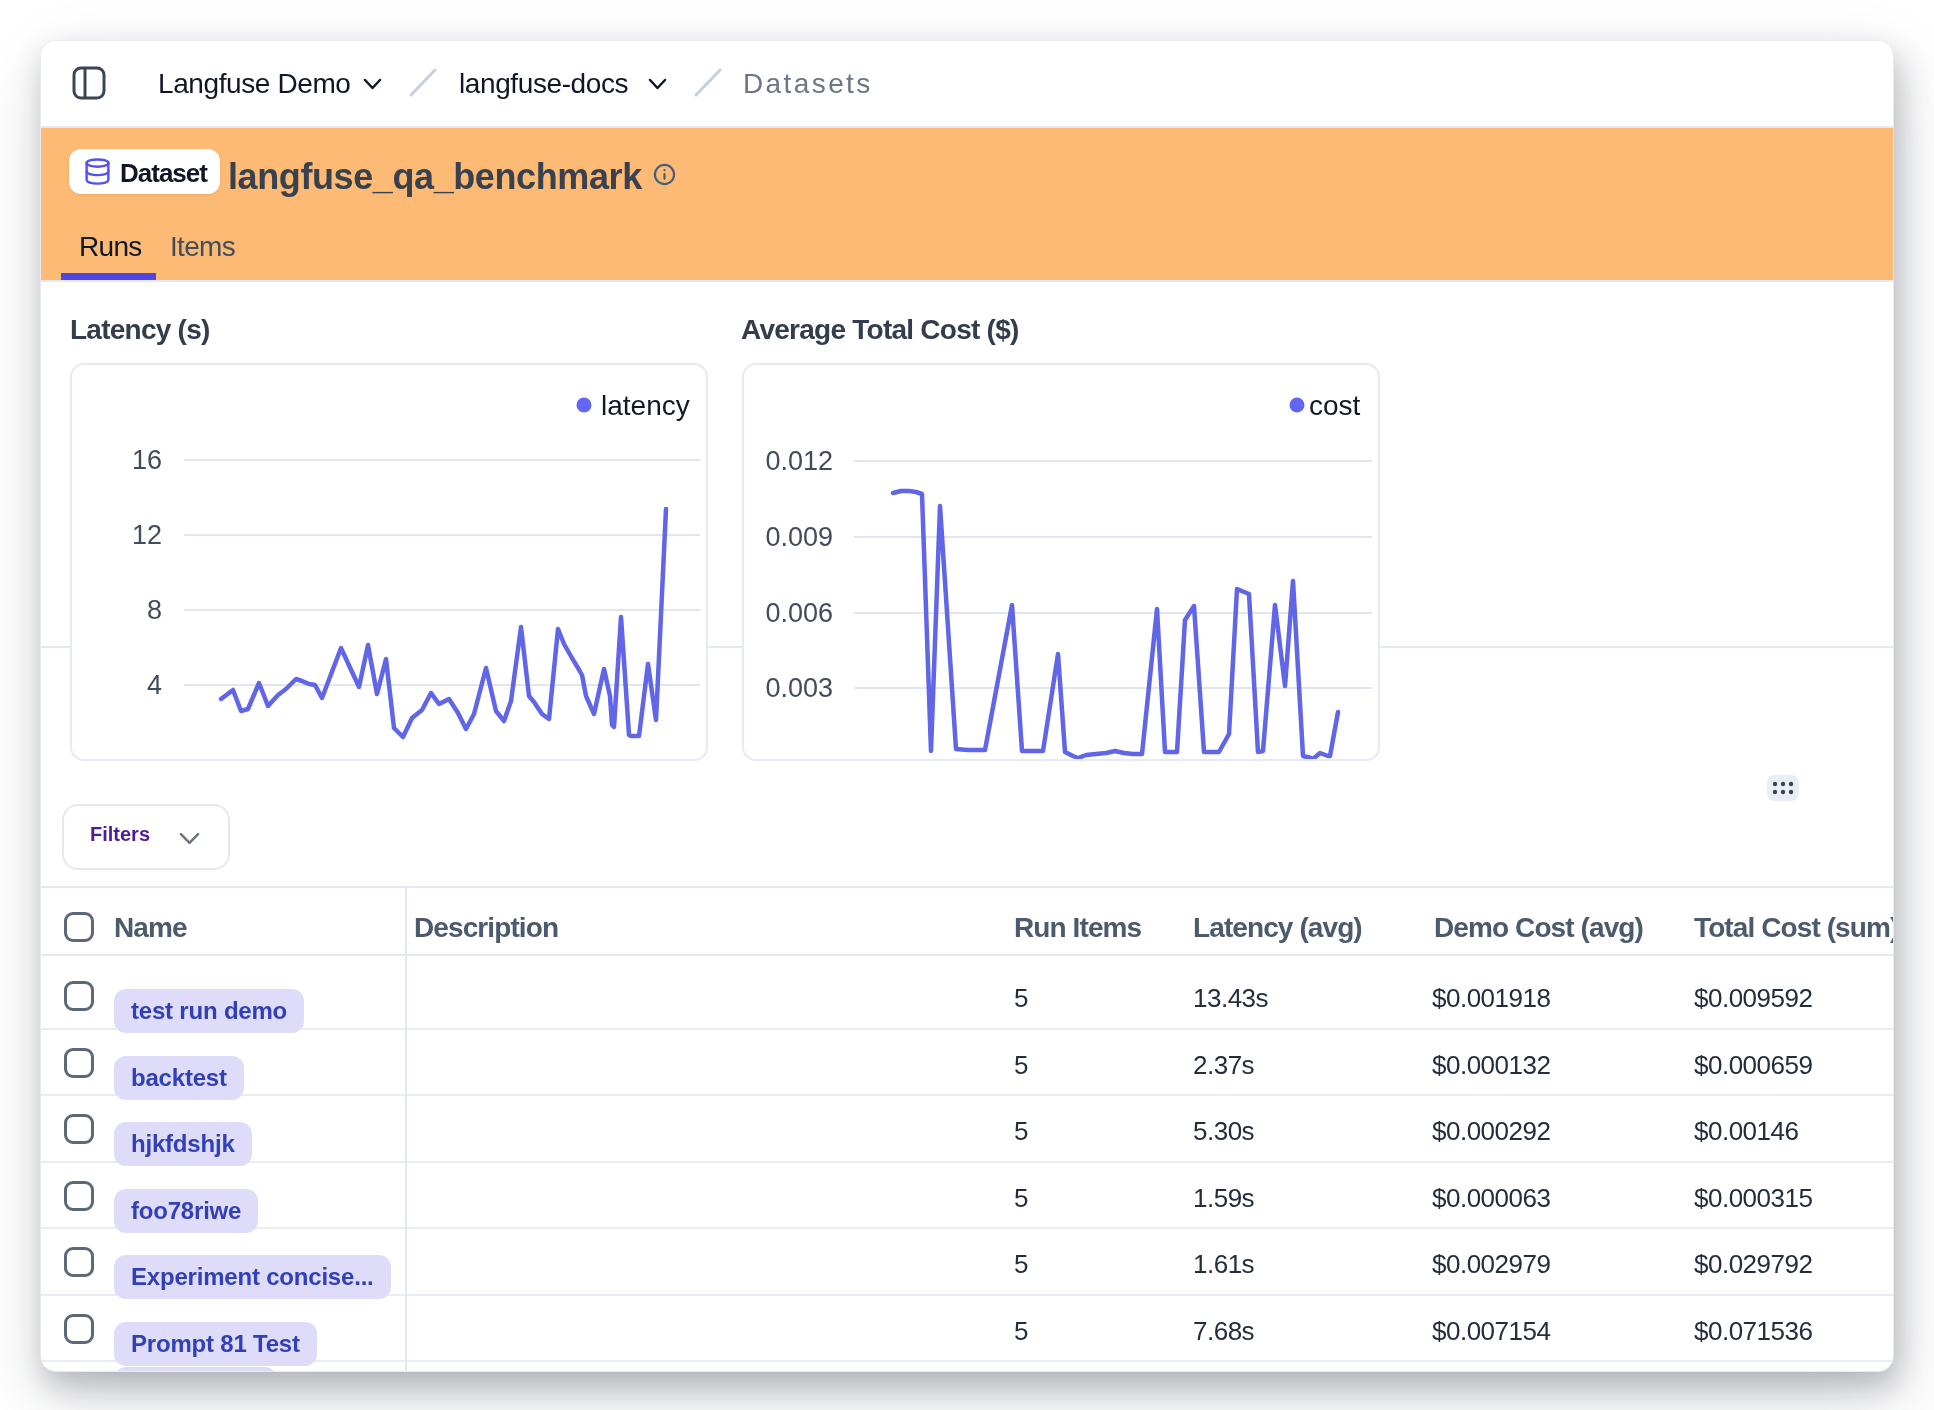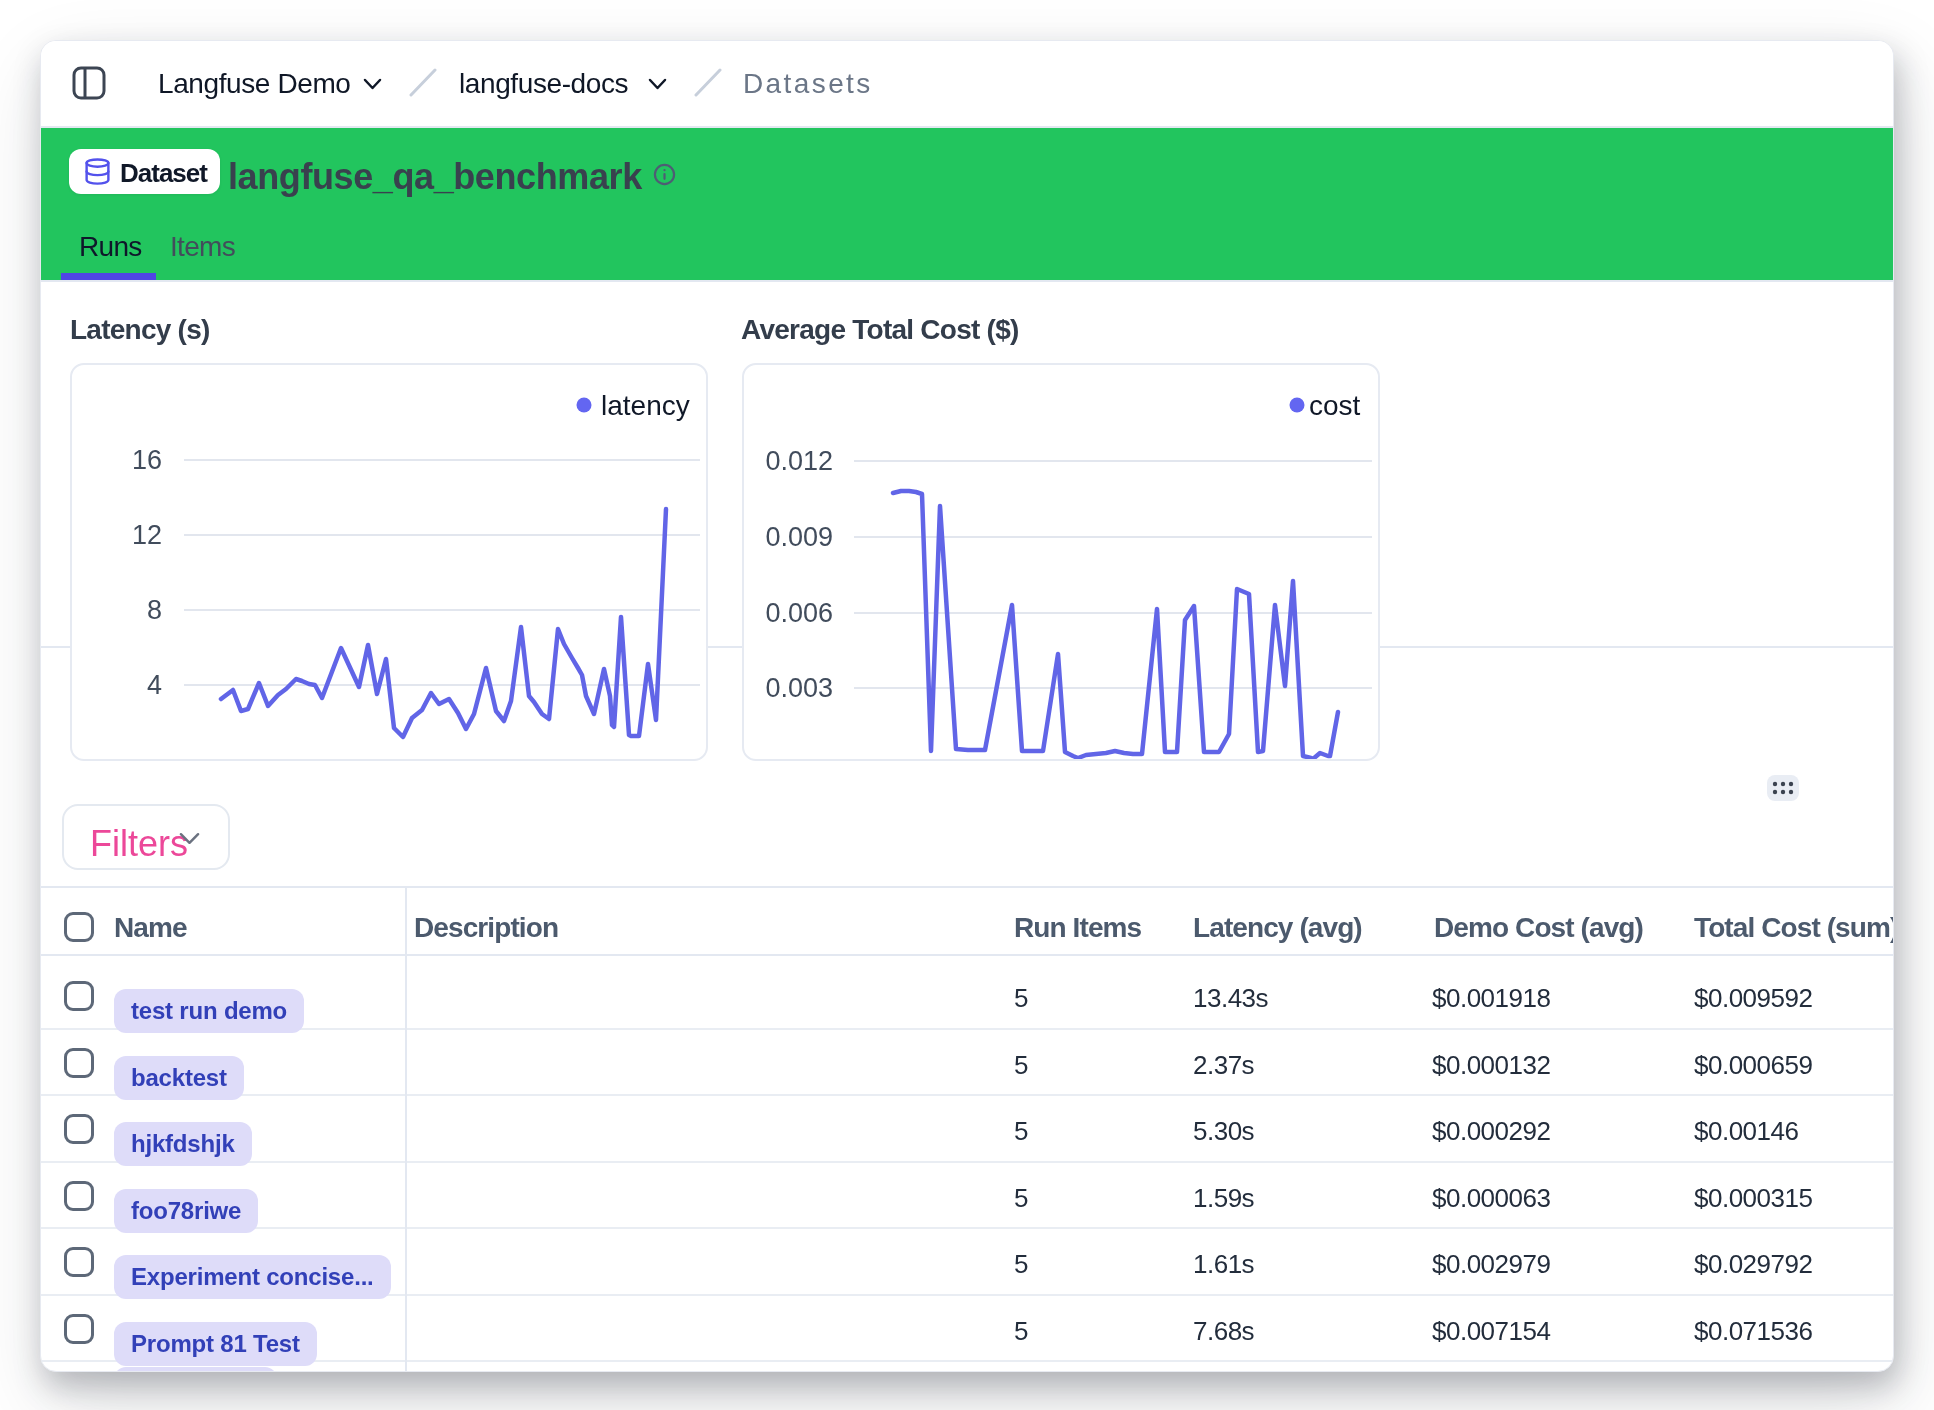--- a/index.html
+++ b/index.html
@@ -9,34 +9,34 @@
   background:#fff; border:1px solid #e7eaf1; border-radius:16px;
   box-shadow: 4px 14px 30px rgba(28,32,46,.26), 6px 30px 80px rgba(28,32,46,.14);
   overflow:hidden;
 }
 .abs { position:absolute; }
 
 .topbar { position:absolute; left:0; top:0; width:100%; height:87px; background:#fff; border-bottom:2px solid #e3e8f1; }
 .crumb { position:absolute; top:28px; height:30px; line-height:30px; font-size:28px; font-weight:500; color:#0f1726; white-space:nowrap; letter-spacing:-0.4px; }
 .crumb.gray { color:#6b7687; font-weight:400; letter-spacing:2.4px; }
 
-.hdr { position:absolute; left:0; top:87px; width:100%; height:154px; background:#22c55e; border-bottom:2px solid #e3e8f1;padding-left:15px; }
+.hdr { position:absolute; left:0; top:87px; width:100%; height:154px; background:#fdba74; border-bottom:2px solid #e3e8f1;padding-left:15px; }
 .pill { position:absolute; left:28px; top:21px; width:151px; height:45px; background:#fff; border-radius:12px; box-shadow:0 1px 3px rgba(16,24,40,.08); }
 .pill span { position:absolute; left:51px; top:9px; font-size:26px; font-weight:700; color:#101828; letter-spacing:-1px; }
 .title { position:absolute; left:187px; top:28px; font-size:36px; font-weight:700; color:#39414e; letter-spacing:-0.4px; }
 .tab { position:absolute; top:103px; font-size:28px; font-weight:500; letter-spacing:-0.7px; }
 .underline { position:absolute; left:20px; top:145px; width:95px; height:7px; background:#5046e4; }
 
 .charts { position:absolute; left:0; top:241px; width:100%; height:366px; background:#fff; border-bottom:2px solid #e3e8f1; }
 .ctitle { position:absolute; top:32px; font-size:28px; font-weight:700; color:#333d4b; letter-spacing:-0.75px; }
 .chartcard { position:absolute; top:81px; width:638px; height:398px; background:#fff; border:2px solid #e6eaf2; border-radius:14px; }
 .grip { position:absolute; left:1726px; top:493px; width:32px; height:26px; background:#e9edf4; border-radius:8px; }
 
 .fbtn { position:absolute; left:21px; top:763px; width:168px; height:66px; border:2px solid #e4e9f0; border-radius:16px; background:#fff; }
-.fbtn span { position:absolute; left:26px; top:17px; font-size:36px; font-weight:400; color:#ec4899; }
+.fbtn span { position:absolute; left:26px; top:17px; font-size:20px; font-weight:700; color:#4c1d95; }
 
 .thead { position:absolute; left:0; top:845px; width:100%; height:70px; border-top:2px solid #e3e8f1; border-bottom:2px solid #e3e8f1; }
 .th { position:absolute; top:24px; font-size:28px; font-weight:600; color:#4c5a6d; white-space:nowrap; letter-spacing:-0.9px; }
 .vline { position:absolute; left:364px; top:845px; width:2px; height:487px; background:#e3e8f1; }
 .row { position:absolute; left:0; width:100%; height:66.5px; border-bottom:2px solid #e9edf3; }
 .badge { position:absolute; left:73px; top:26px; height:44px; line-height:44px; padding:0 17px; background:#dedcf9; border-radius:12px; font-size:24px; font-weight:700; color:#3240b8; white-space:nowrap; letter-spacing:-0.2px; }
 .cell { position:absolute; top:20px; font-size:26px; color:#232d3c; letter-spacing:-0.5px; }
 .cbx { position:absolute; left:23px; width:30px; height:30px; border:3px solid #5d6878; border-radius:9px; background:#fff; }
 svg { display:block; }
 </style>

